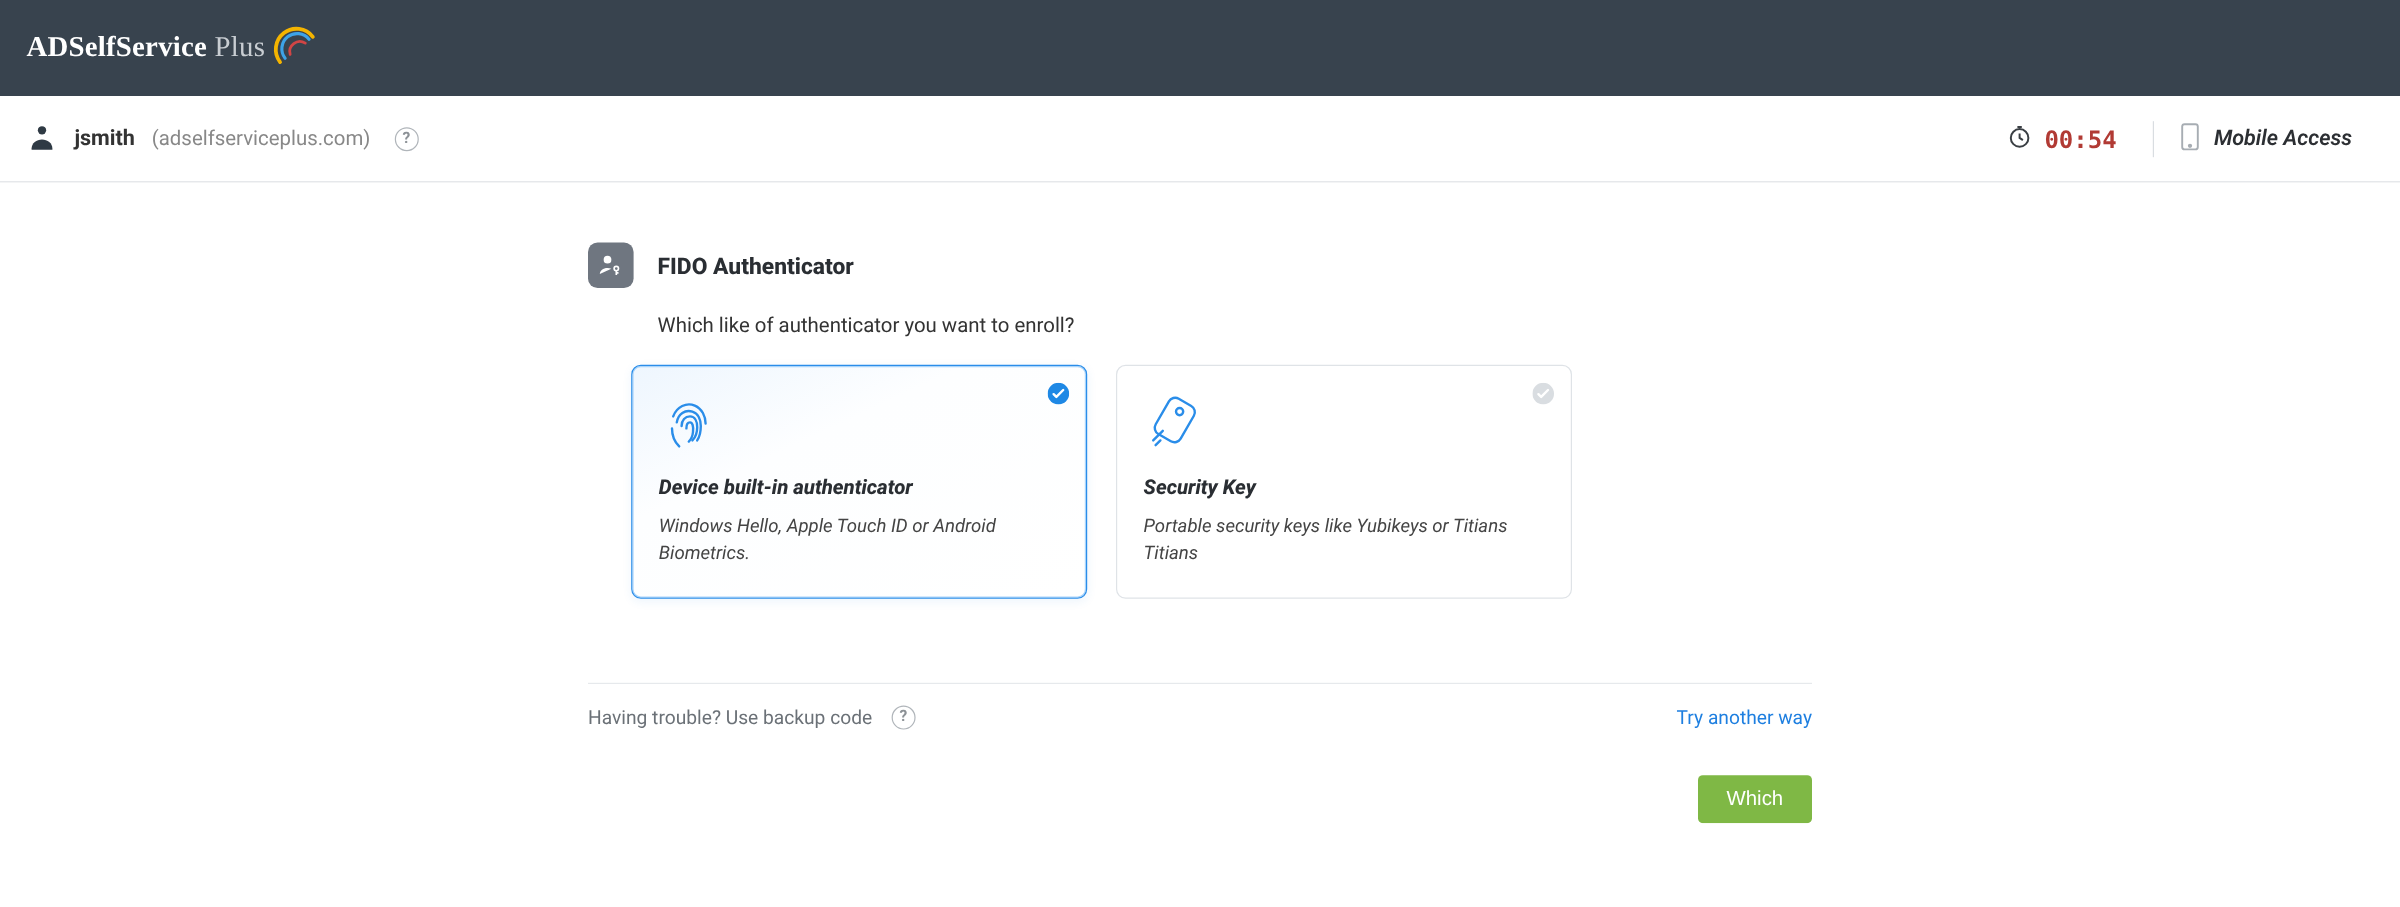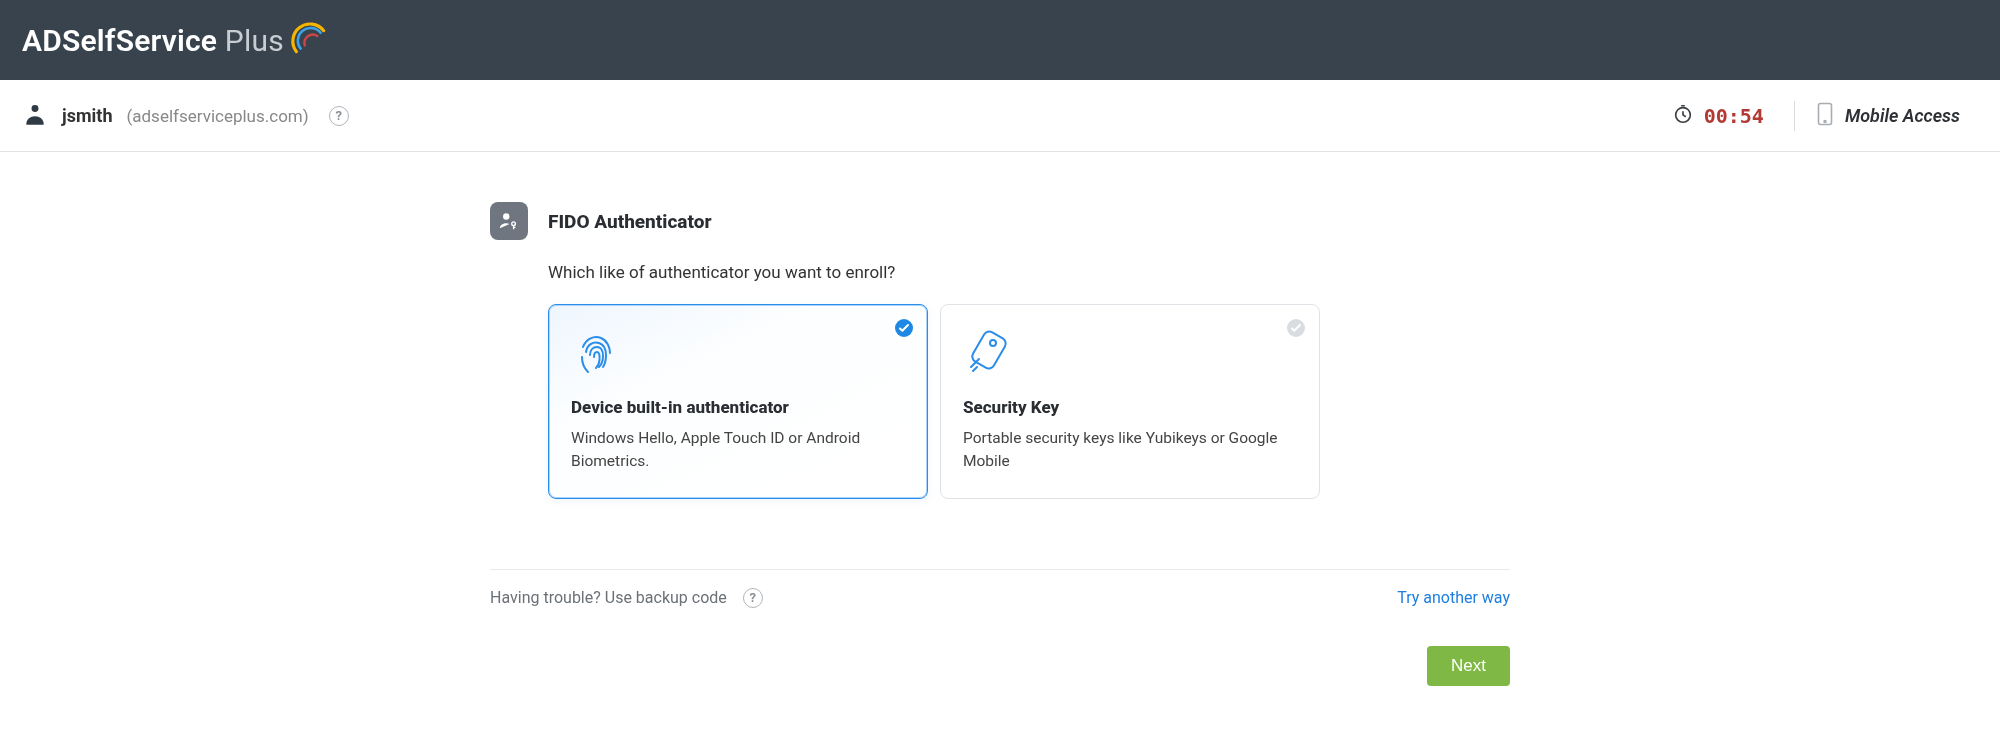--- a/index.html
+++ b/index.html
@@ -17,23 +17,24 @@
       align-items: center;
       padding: 0 22px;
     }
     .logo-wrap {
       display: flex;
       align-items: center;
       gap: 6px;
     }
     .logo-text {
       color: #fff;
-      font-size: 30px;
+      font-size: 24px;
       font-weight: 600;
       letter-spacing: 0.2px;
+      font-family: Liberation Serif, serif;
     }
     .logo-text-plus {
       color: #c8cdd2;
       font-weight: 400;
     }
     .logo-arc {
       width: 42px;
       height: 42px;
       margin-left: -2px;
       margin-top: -6px;
@@ -85,21 +86,21 @@
       display: flex; align-items: center; gap: 20px; margin-bottom: 22px;
     }
     .section-icon {
       width: 38px; height: 38px; border-radius: 8px; background:#6f7680;
       display: flex; align-items: center; justify-content: center;
     }
     .section-icon svg { width: 22px; height: 22px; fill:#fff; }
     .section-title { font-size: 19px; font-weight: 800; color:#2a2e33; }
     .prompt { margin-left: 58px; font-size: 17px; color:#333; margin-bottom: 22px; }
     .cards {
-      display: flex; gap: 12px; margin-left: 58px;
+      display: flex; gap: 24px; margin-left: 36px; font-style: italic;
     }
     .card {
       position: relative;
       width: 380px;
       border: 1px solid #dfe3e7;
       border-radius: 8px;
       padding: 22px 22px 24px;
       background: #fff;
       cursor: pointer;
     }
@@ -231,28 +232,28 @@
           </svg>
       </div>
       <div class="card-icon">
         <svg viewBox="0 0 50 50" fill="none" stroke="#2a8de9" stroke-width="2" stroke-linecap="round" stroke-linejoin="round">
           <rect x="14" y="6" width="24" height="34" rx="6" transform="rotate(30 26 23)"></rect>
           <circle cx="30" cy="16" r="3"></circle>
           <path d="M8 40l8-8M10 44l4-4"></path>
         </svg>
       </div>
       <div class="card-title">Security Key</div>
-      <div class="card-desc">Portable security keys like Yubikeys or Google Mobile</div>
+      <div class="card-desc">Portable security keys like Yubikeys or Titians Titians</div>
     </div>
   </div>
 
   <div class="footer-row">
     <div class="trouble">
       <span>Having trouble? Use backup code</span>
       <span class="help-circle">?</span>
     </div>
     <div class="try-link">Try another way</div>
   </div>
 
   <div class="actions">
-    <button class="btn-next">Next</button>
+    <button class="btn-next">Which</button>
   </div>
 </div>
 
 </body></html>

